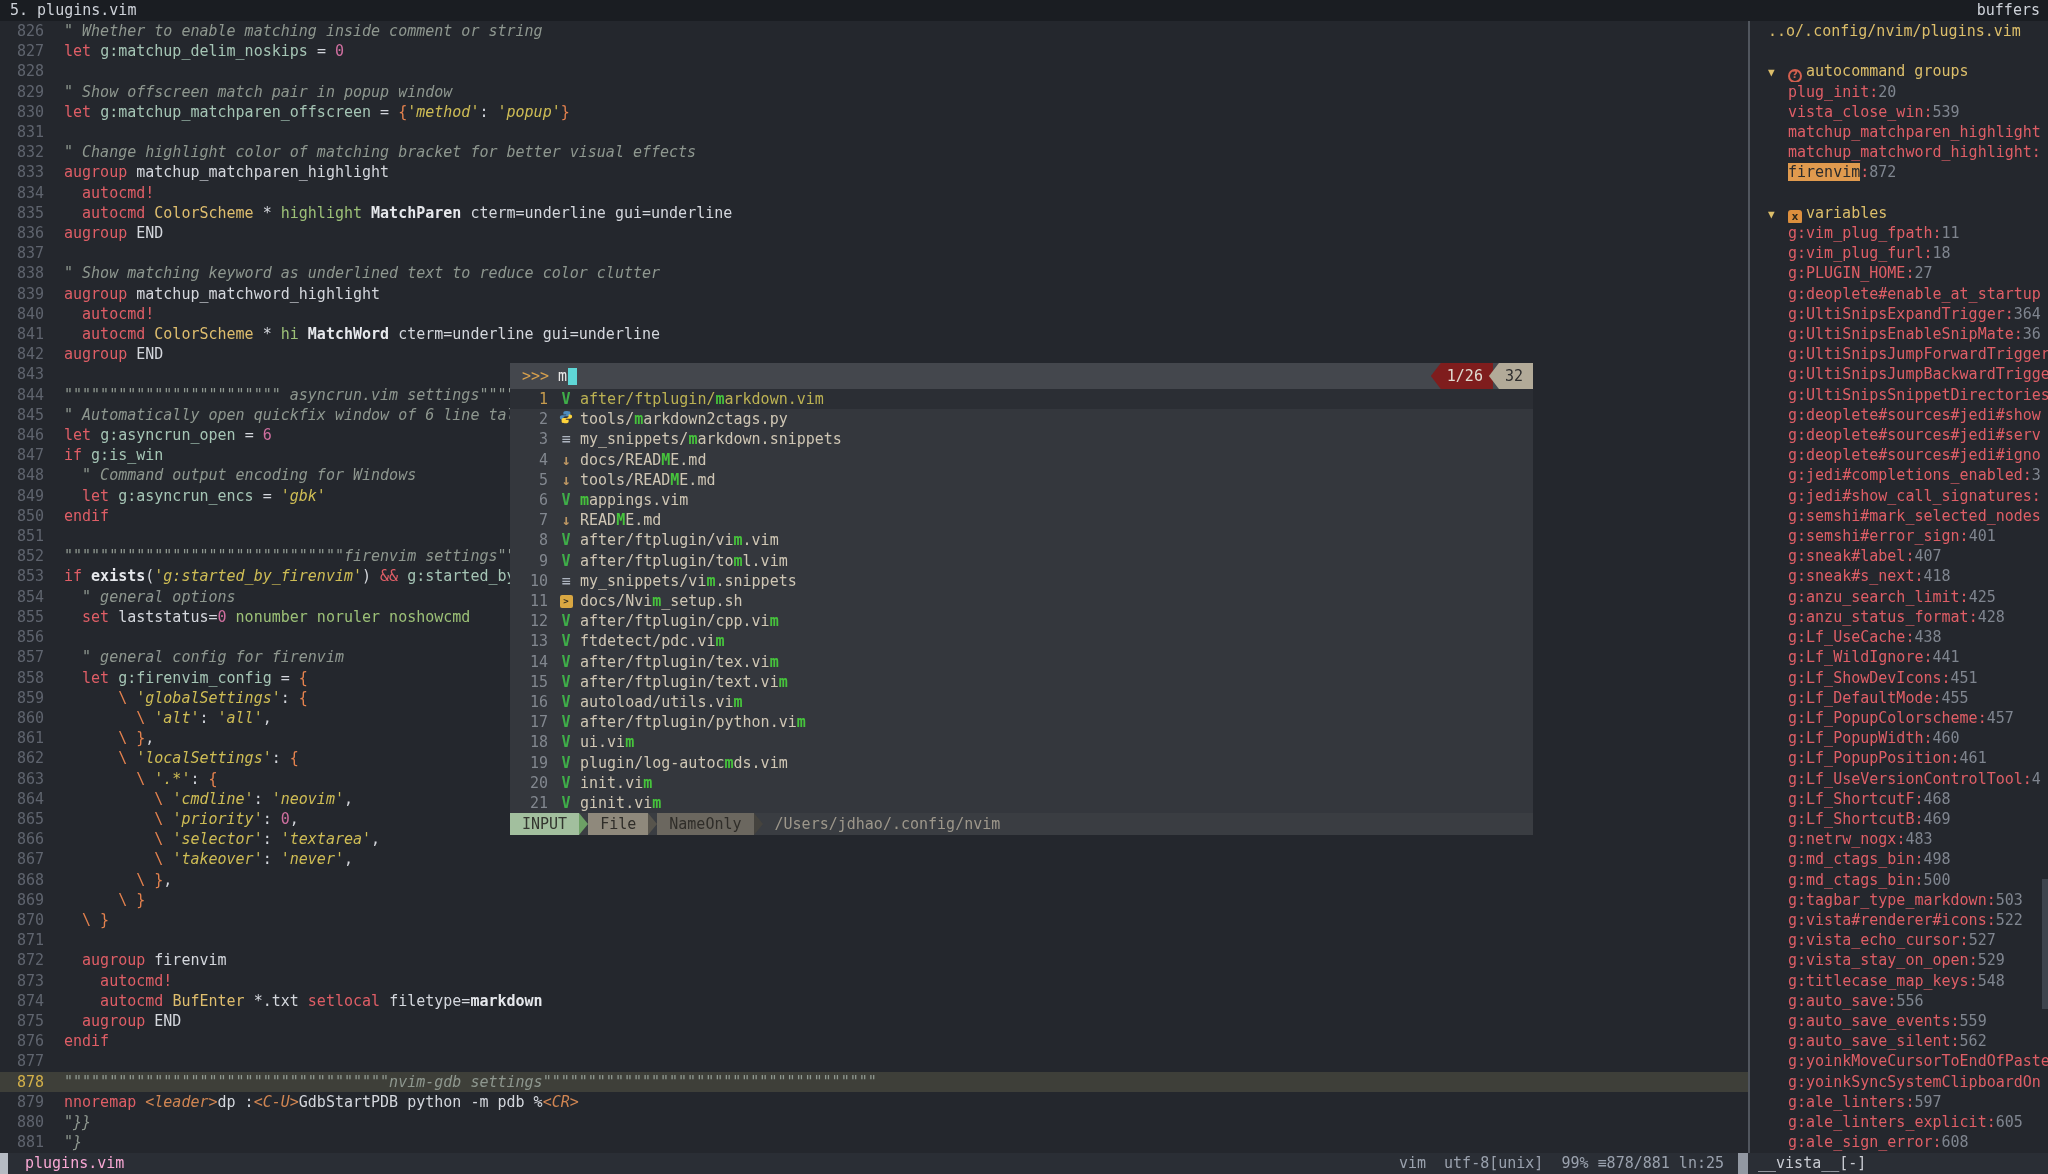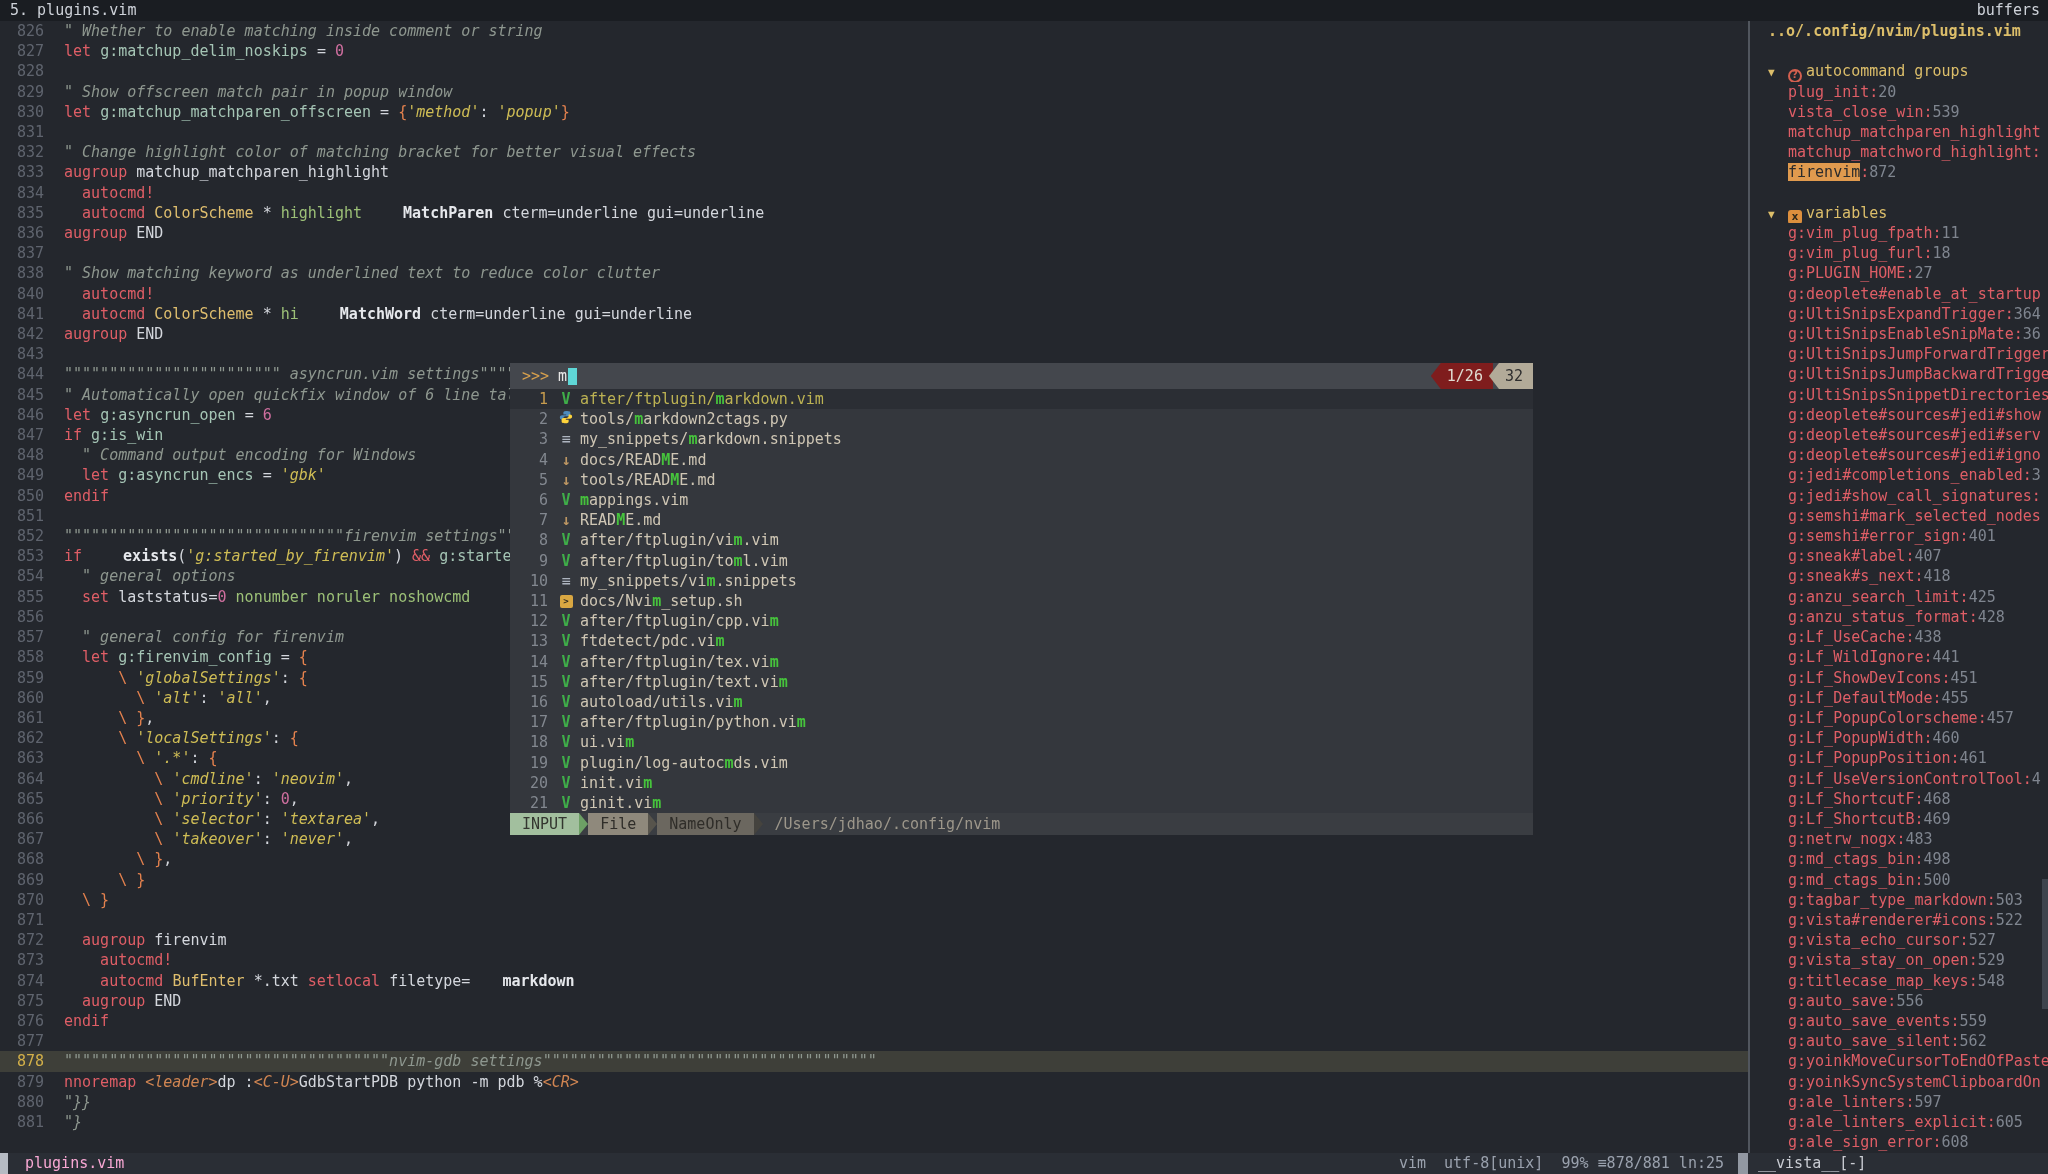--- a/index.html
+++ b/index.html
@@ -18,33 +18,33 @@
   .erow.cursorline .ln{color:#d3b049;}
   .tk.cmt{color:#8e978f;font-style:italic;}
   .tk.kw{color:#df5e66;}
   .tk.id{color:#a5c5b5;}
   .tk.num{color:#cf6f9f;}
   .tk.str{color:#cfbd55;font-style:italic;}
   .tk.brace{color:#e5824e;}
   .tk.ylw{color:#dfbe6e;}
   .tk.grn{color:#9cc077;}
   .tk.wht{color:#d4d7dd;}
-  .tk.wb{color:#e6e8ec;font-weight:bold;margin-left:32px;}
+  .tk.wb{color:#e6e8ec;font-weight:bold;}
   .tk.spc{color:#d08552;font-style:italic;}
   
   .stl-main{position:absolute;left:0;top:1153px;width:1748px;height:21px;background:#2a2e35;display:flex;align-items:center;}
   .stl-block-left{width:8px;height:21px;background:#b6bbc3;flex:0 0 8px;}
   .stl-file{margin-left:17px;color:#f9a8d4;}
   .stl-right{margin-left:auto;margin-right:14px;color:#9aa1ad;white-space:pre;}
   .stl-divider{width:10px;height:21px;background:#9298a2;flex:0 0 10px;}
   .stl-vista{position:absolute;left:1748px;top:1153px;width:300px;height:21px;background:#2a2e35;color:#c9ccd3;display:flex;align-items:center;padding-left:10px;box-sizing:border-box;}
   
   .vista{position:absolute;left:1748px;top:21px;width:300px;height:1132px;overflow:hidden;border-left:2px solid #51565e;box-sizing:border-box;background:#24272d;}
   .vrow{height:20.214px;white-space:pre;overflow:hidden;padding-left:18px;}
-  .vrow.title{color:#dcbe6a;font-weight:bold;}
+  .vrow.title{color:#dcbe6a;font-weight:normal;}
   .vrow.header{color:#dcbe6a;}
   .vrow.header .tri{font-size:11px;display:inline-block;width:20px;color:#dcbe6a;}
   .vicon{display:inline-flex;align-items:center;justify-content:center;width:14px;height:14px;margin-right:4px;vertical-align:-2px;box-sizing:border-box;font-family:"DejaVu Sans",sans-serif;}
   .vicon.question{border:2px solid #d4604f;border-radius:50%;color:#d4604f;font-size:10px;font-weight:bold;}
   .vicon.x{background:#dd8f3d;border-radius:3px;color:#30291c;font-size:10px;font-weight:bold;}
   .vrow.item{padding-left:38px;}
   .vname{color:#df5e66;}
   .vname.hl{background:#e09a4e;color:#2c2c2c;}
   .vcolon{color:#df5e66;}
   .vline{color:#7f858f;}
@@ -99,20 +99,21 @@
       <div class="erow"><span class="ln">829</span><span class="code"><span class="tk cmt">" Show offscreen match pair in popup window</span></span></div>
       <div class="erow"><span class="ln">830</span><span class="code"><span class="tk kw">let </span><span class="tk id">g:matchup_matchparen_offscreen </span><span class="tk wht">= </span><span class="tk brace">{</span><span class="tk str">'method'</span><span class="tk wht">: </span><span class="tk str">'popup'</span><span class="tk brace">}</span></span></div>
       <div class="erow"><span class="ln">831</span><span class="code"></span></div>
       <div class="erow"><span class="ln">832</span><span class="code"><span class="tk cmt">" Change highlight color of matching bracket for better visual effects</span></span></div>
       <div class="erow"><span class="ln">833</span><span class="code"><span class="tk kw">augroup </span><span class="tk wht">matchup_matchparen_highlight</span></span></div>
       <div class="erow"><span class="ln">834</span><span class="code"><span class="tk kw">  autocmd!</span></span></div>
       <div class="erow"><span class="ln">835</span><span class="code"><span class="tk kw">  autocmd </span><span class="tk ylw">ColorScheme </span><span class="tk wht">* </span><span class="tk grn">highlight </span><span class="tk wb">MatchParen </span><span class="tk wht">cterm=underline gui=underline</span></span></div>
       <div class="erow"><span class="ln">836</span><span class="code"><span class="tk kw">augroup </span><span class="tk wht">END</span></span></div>
       <div class="erow"><span class="ln">837</span><span class="code"></span></div>
       <div class="erow"><span class="ln">838</span><span class="code"><span class="tk cmt">" Show matching keyword as underlined text to reduce color clutter</span></span></div>
+      <div class="erow"><span class="ln">839</span><span class="code"><span class="tk kw">augroup </span><span class="tk wht">matchup_matchword_highlight</span></span></div>
       <div class="erow"><span class="ln">840</span><span class="code"><span class="tk kw">  autocmd!</span></span></div>
       <div class="erow"><span class="ln">841</span><span class="code"><span class="tk kw">  autocmd </span><span class="tk ylw">ColorScheme </span><span class="tk wht">* </span><span class="tk grn">hi </span><span class="tk wb">MatchWord </span><span class="tk wht">cterm=underline gui=underline</span></span></div>
       <div class="erow"><span class="ln">842</span><span class="code"><span class="tk kw">augroup </span><span class="tk wht">END</span></span></div>
       <div class="erow"><span class="ln">843</span><span class="code"></span></div>
       <div class="erow"><span class="ln">844</span><span class="code"><span class="tk cmt">"""""""""""""""""""""""" asyncrun.vim settings""""""""""""""""""""""""</span></span></div>
       <div class="erow"><span class="ln">845</span><span class="code"><span class="tk cmt">" Automatically open quickfix window of 6 line tall</span></span></div>
       <div class="erow"><span class="ln">846</span><span class="code"><span class="tk kw">let </span><span class="tk id">g:asyncrun_open </span><span class="tk wht">= </span><span class="tk num">6</span></span></div>
       <div class="erow"><span class="ln">847</span><span class="code"><span class="tk kw">if </span><span class="tk id">g:is_win</span></span></div>
       <div class="erow"><span class="ln">848</span><span class="code"><span class="tk cmt">  " Command output encoding for Windows</span></span></div>
       <div class="erow"><span class="ln">849</span><span class="code"><span class="tk kw">  let </span><span class="tk id">g:asyncrun_encs </span><span class="tk wht">= </span><span class="tk str">'gbk'</span></span></div>

